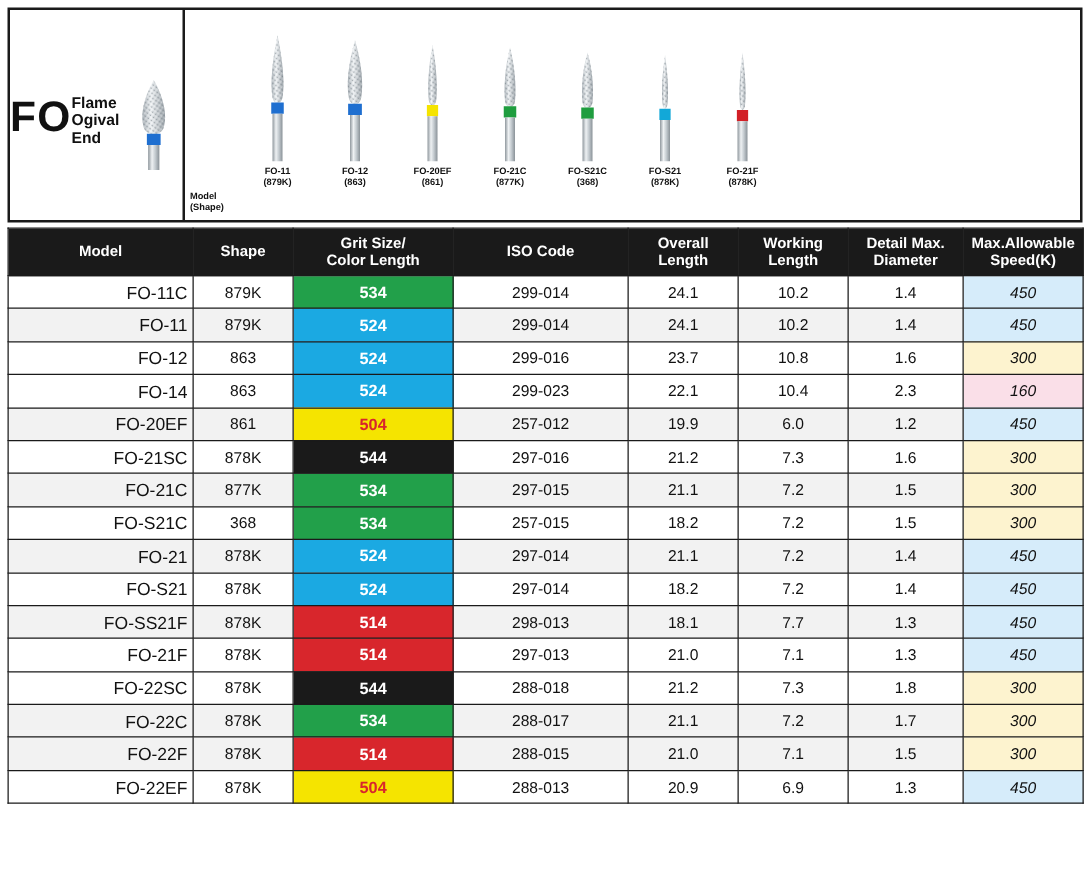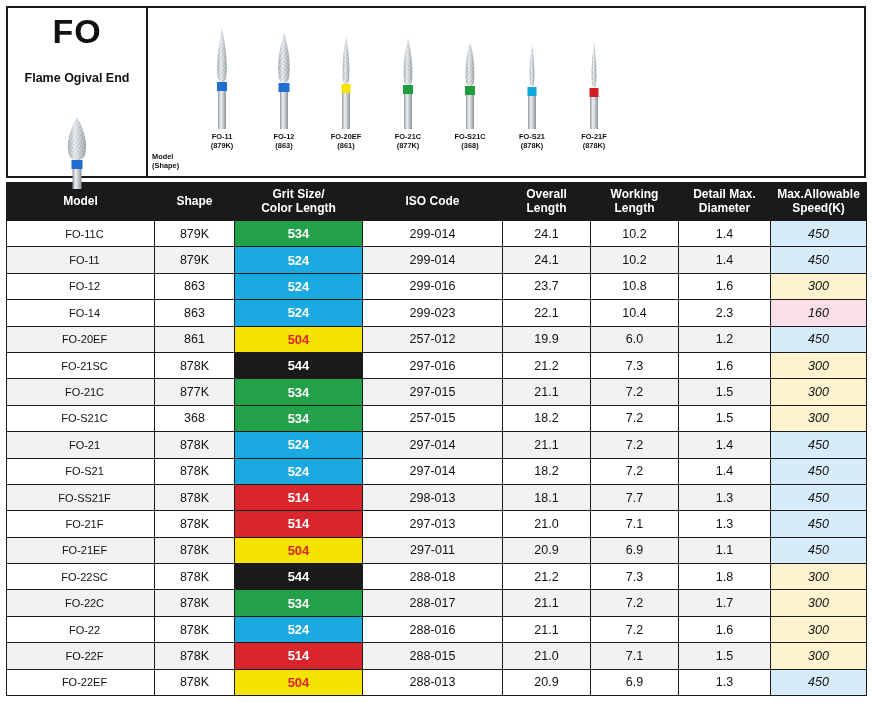--- a/index.html
+++ b/index.html
@@ -18,24 +18,23 @@
   .header {
     display: flex;
     border: 2px solid #1a1a1a;
     height: 172px;
     width: 860px;
   }
   .hdr-left {
     width: 140px;
     border-right: 2px solid #1a1a1a;
     display: flex;
-    flex-direction: column;
+    flex-direction: row;
     align-items: center;
     padding-top: 6px;
-    gap: 20px;
   }
   .hdr-code {
     font-size: 34px;
     font-weight: bold;
     letter-spacing: 1px;
     line-height: 1.05;
     color: #111;
   }
   .hdr-title {
     font-size: 12.5px;
@@ -112,23 +111,23 @@
     height: 38px;
     line-height: 1.15;
     padding: 2px;
   }
   tbody td {
     height: 26.4px;
     font-size: 12.5px;
     padding: 0 4px;
   }
   td.model {
-    text-align: center;
+    text-align: right;
     padding-left: 12px;
-    font-size: 11px;
+    font-size: 14px;
   }
   tr.alt td { background: #f2f2f2; }
   tr.alt td.model { background: #f2f2f2; }
   .grit {
     font-weight: bold;
     font-size: 13px;
   }
   .spd { font-size: 12.5px; font-style: italic; }
 </style>
 </head>
@@ -418,60 +417,40 @@
         <tr>
           <td class="model">FO-21F</td>
           <td>878K</td>
           <td class="grit" style="background:#d8262c;color:#ffffff;">514</td>
           <td>297-013</td>
           <td>21.0</td>
           <td>7.1</td>
           <td>1.3</td>
           <td class="spd" style="background:#d6ecfa;">450</td>
         </tr>
-        <tr class="alt">
-          <td class="model">FO-21EF</td>
-          <td>878K</td>
-          <td class="grit" style="background:#f5e400;color:#d8262c;">504</td>
-          <td>297-011</td>
-          <td>20.9</td>
-          <td>6.9</td>
-          <td>1.1</td>
-          <td class="spd" style="background:#d6ecfa;">450</td>
-        </tr>
         <tr>
           <td class="model">FO-22SC</td>
           <td>878K</td>
           <td class="grit" style="background:#1a1a1a;color:#ffffff;">544</td>
           <td>288-018</td>
           <td>21.2</td>
           <td>7.3</td>
           <td>1.8</td>
           <td class="spd" style="background:#fdf3cf;">300</td>
         </tr>
         <tr class="alt">
           <td class="model">FO-22C</td>
           <td>878K</td>
           <td class="grit" style="background:#22a04a;color:#ffffff;">534</td>
           <td>288-017</td>
           <td>21.1</td>
           <td>7.2</td>
           <td>1.7</td>
           <td class="spd" style="background:#fdf3cf;">300</td>
         </tr>
-        <tr>
-          <td class="model">FO-22</td>
-          <td>878K</td>
-          <td class="grit" style="background:#1ba9e2;color:#ffffff;">524</td>
-          <td>288-016</td>
-          <td>21.1</td>
-          <td>7.2</td>
-          <td>1.6</td>
-          <td class="spd" style="background:#fdf3cf;">300</td>
-        </tr>
         <tr class="alt">
           <td class="model">FO-22F</td>
           <td>878K</td>
           <td class="grit" style="background:#d8262c;color:#ffffff;">514</td>
           <td>288-015</td>
           <td>21.0</td>
           <td>7.1</td>
           <td>1.5</td>
           <td class="spd" style="background:#fdf3cf;">300</td>
         </tr>

